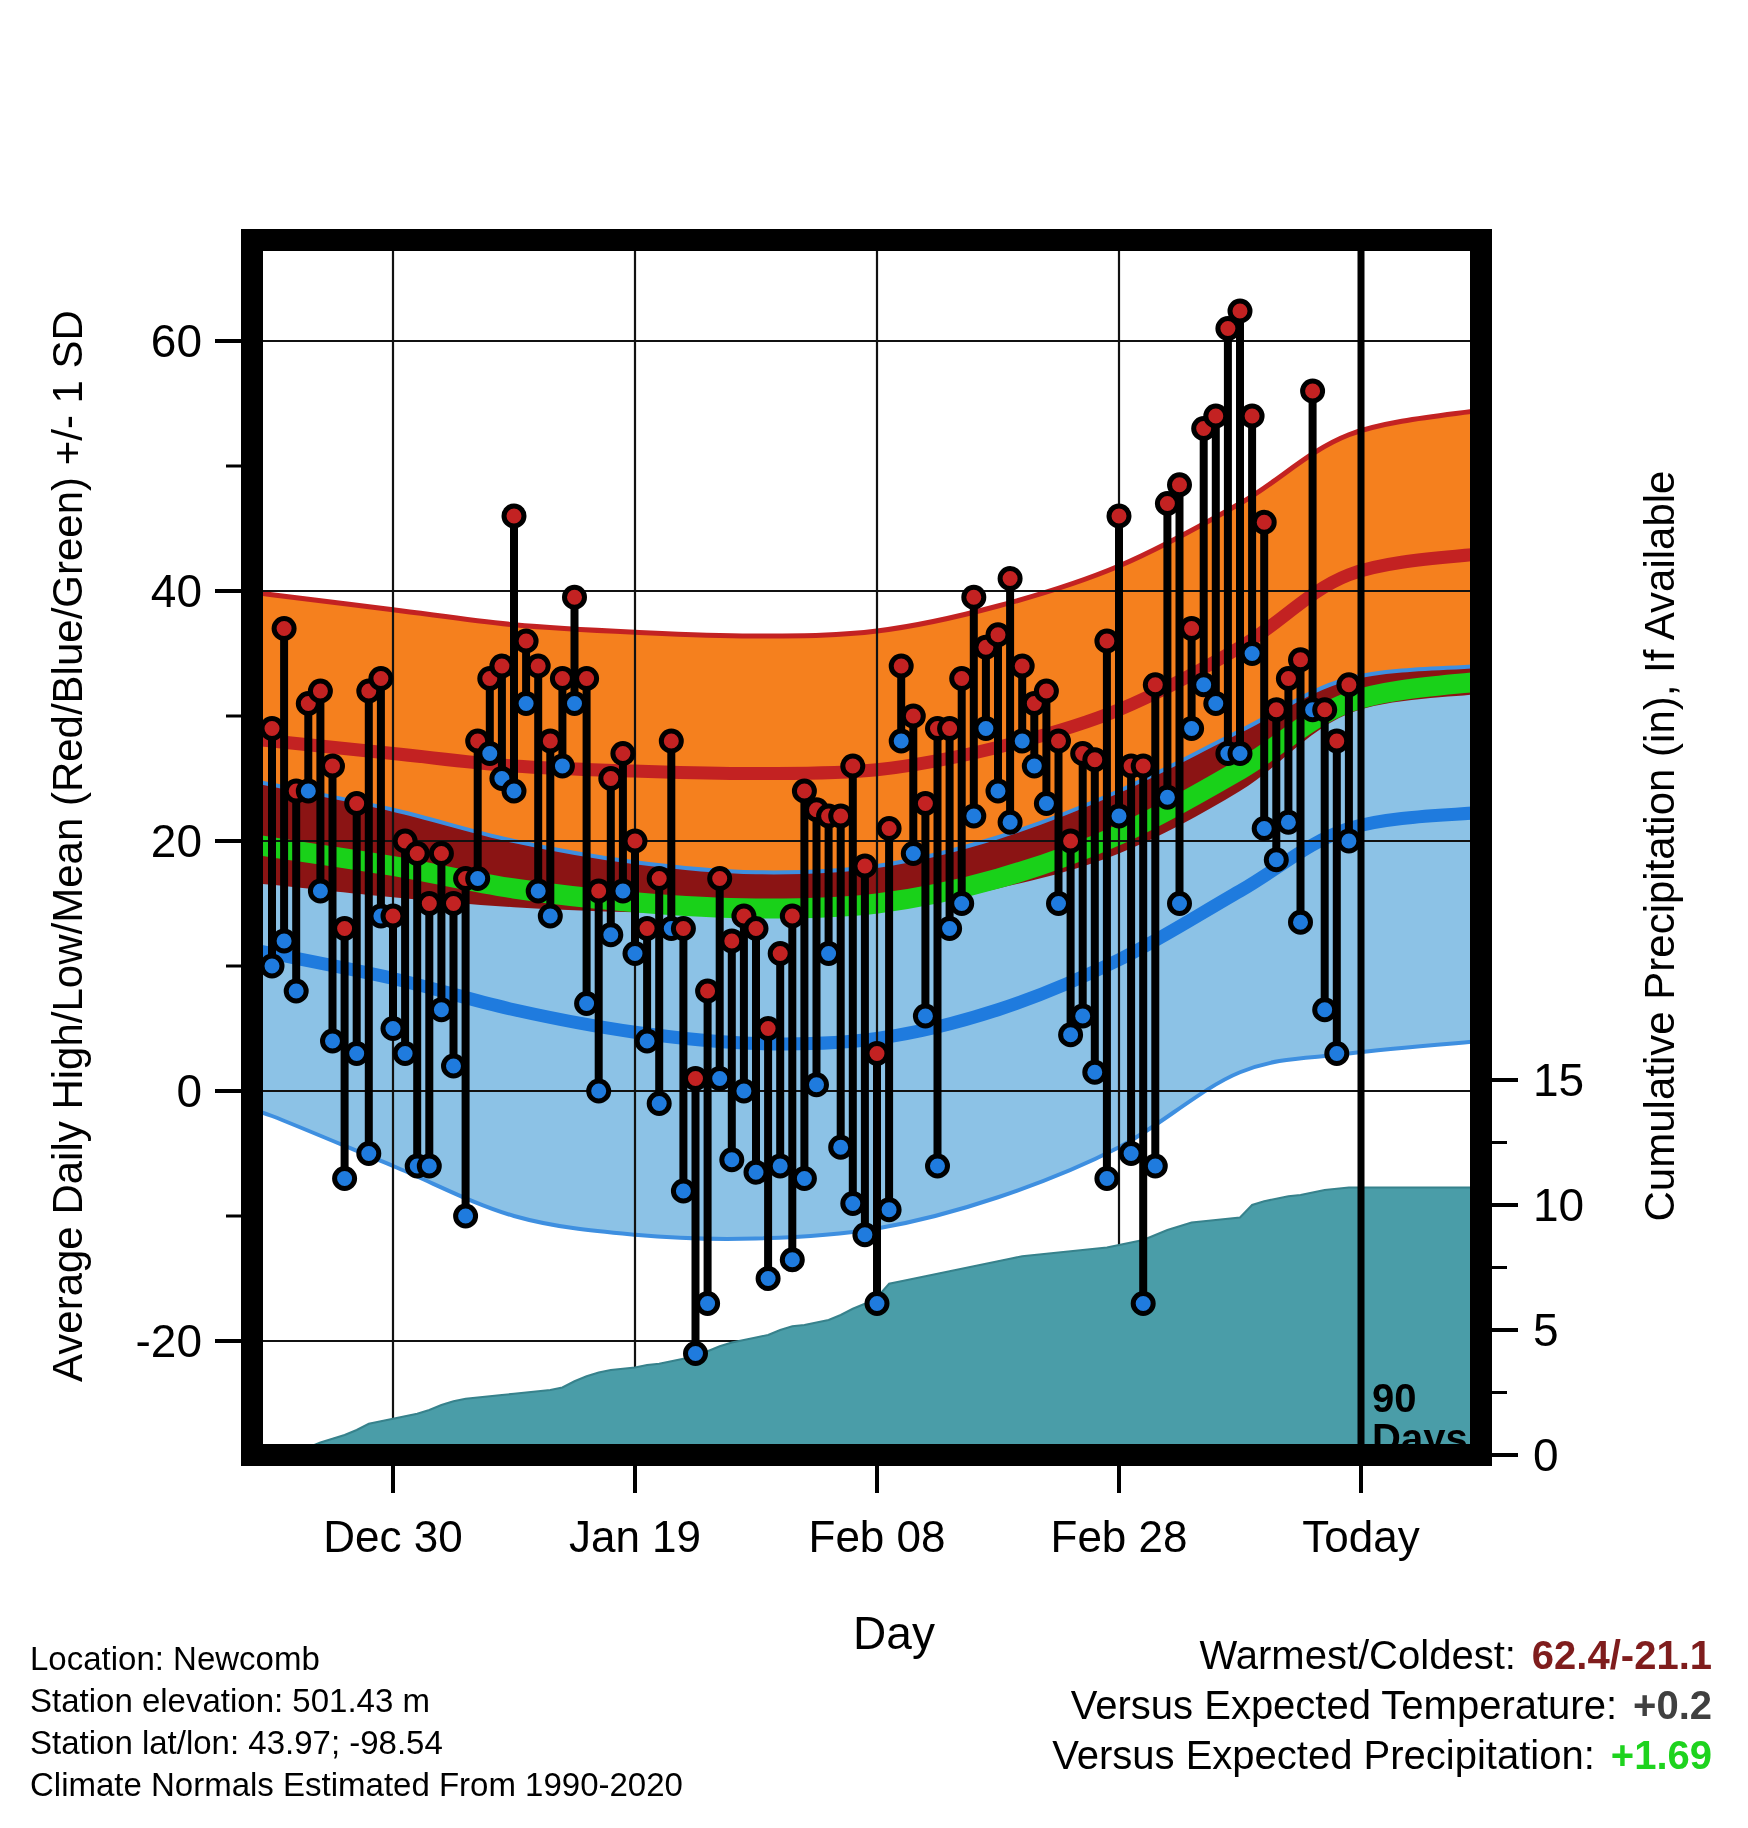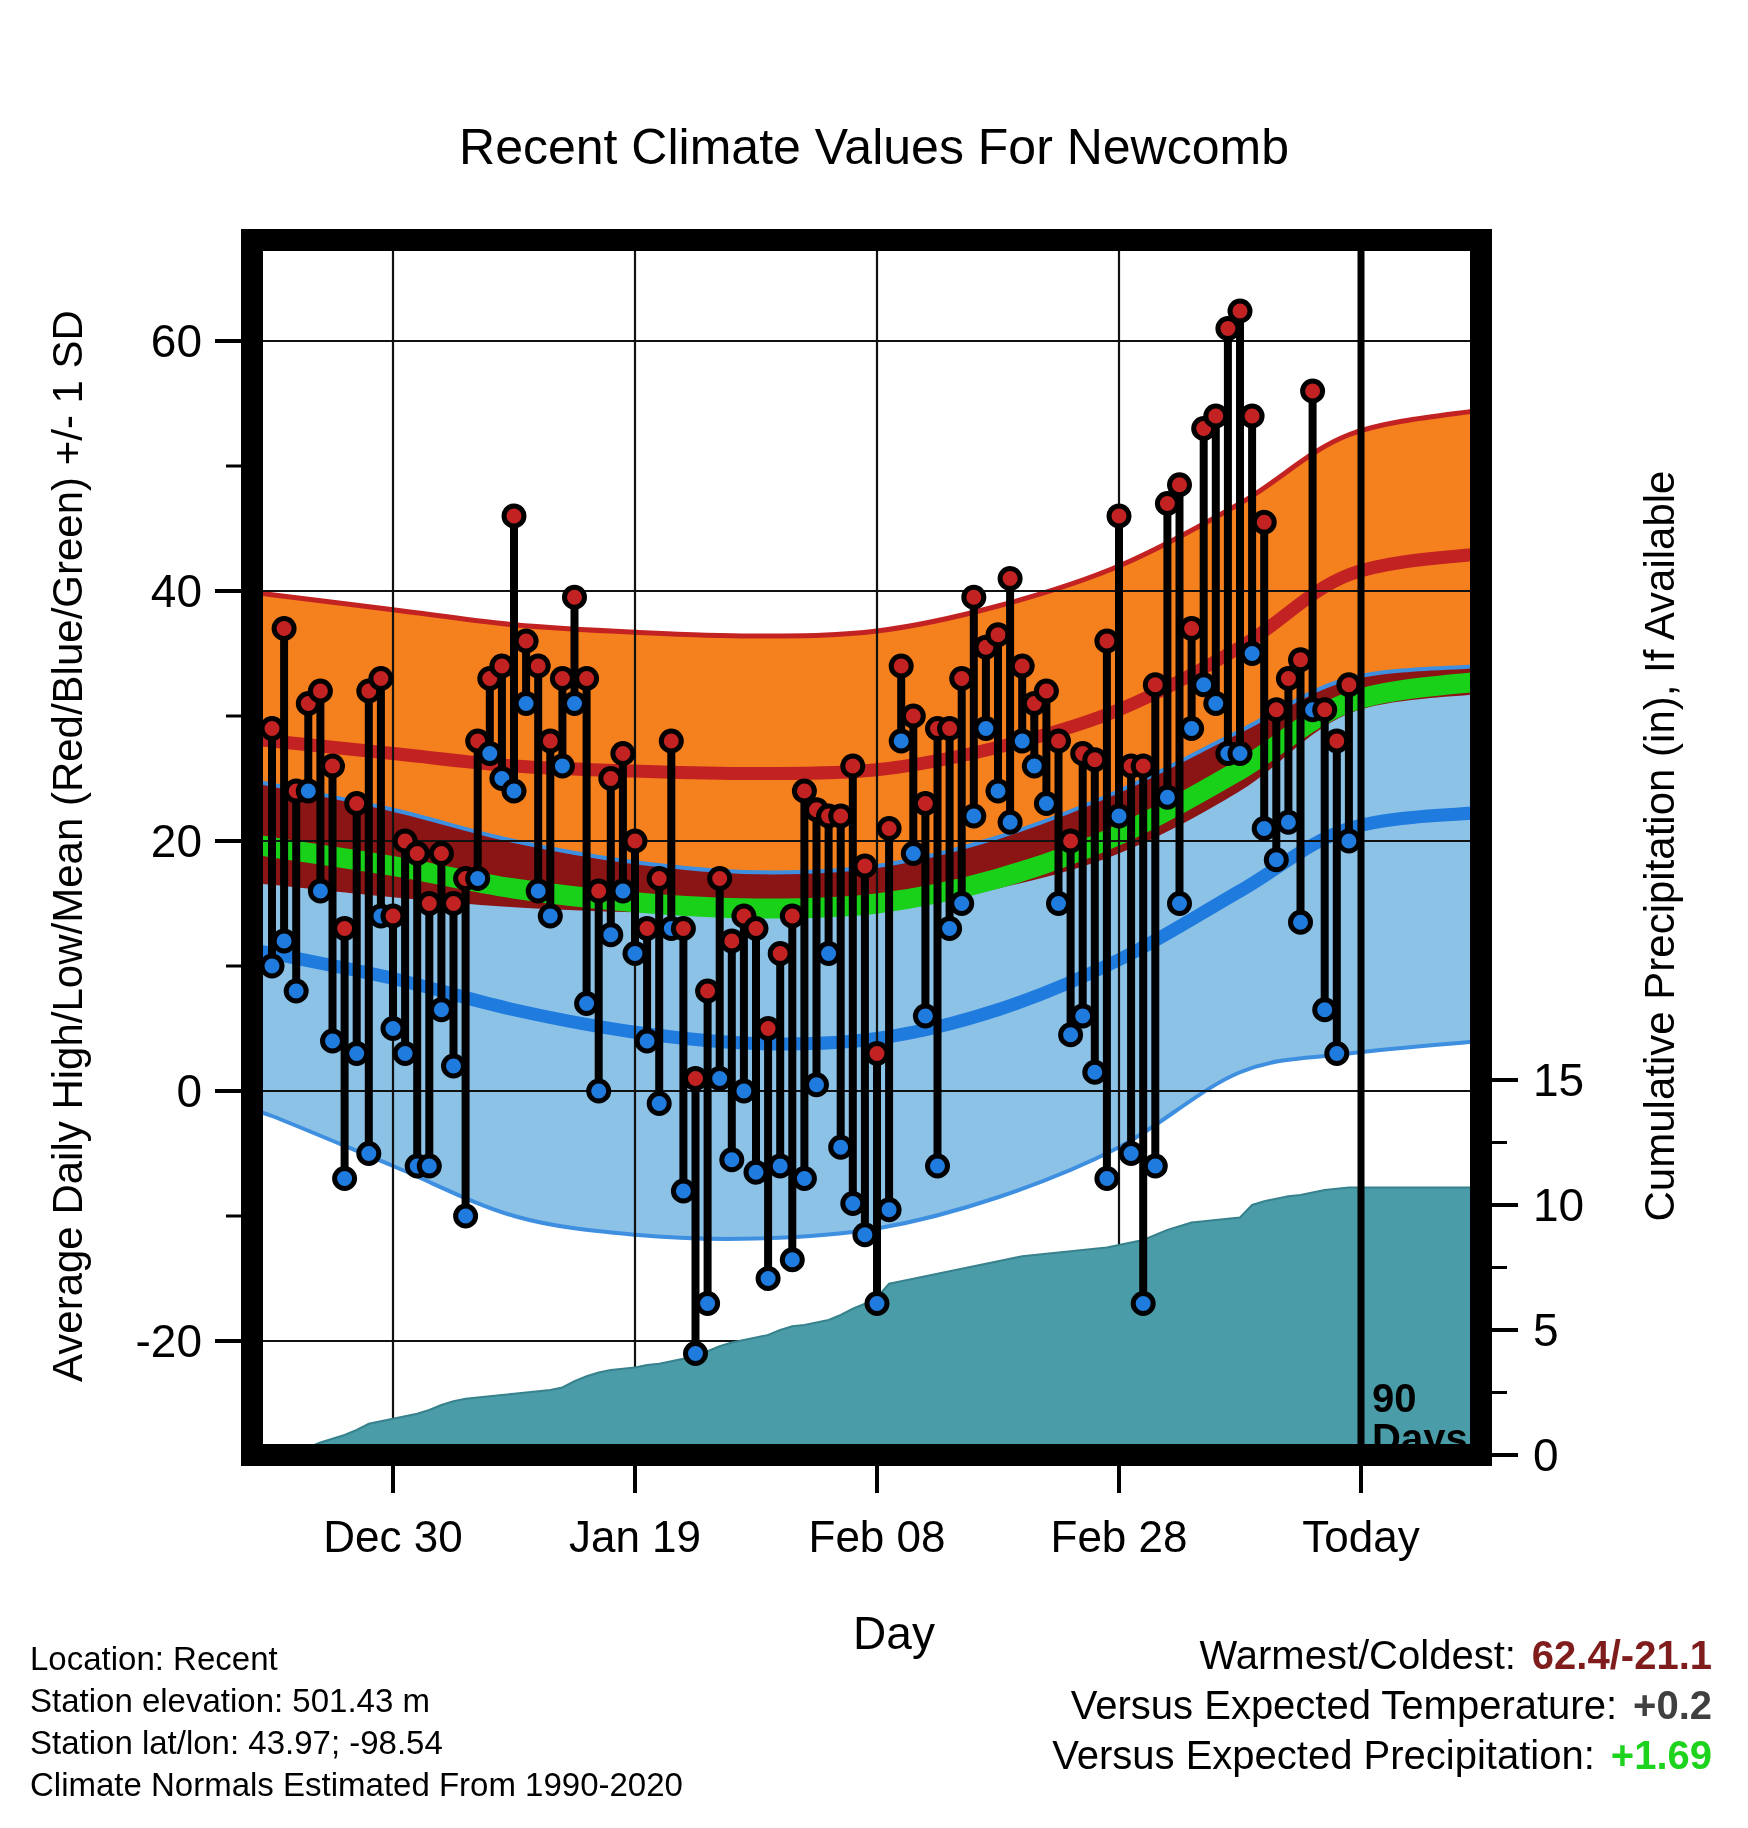--- a/index.html
+++ b/index.html
@@ -365,27 +365,26 @@
         <text x="635" y="1552" font-size="44" text-anchor="middle" font-family="Liberation Sans, sans-serif" fill="#000">Jan 19</text>
         <line x1="877" x2="877" y1="1466" y2="1493" stroke="#000" stroke-width="4"></line>
         <text x="877" y="1552" font-size="44" text-anchor="middle" font-family="Liberation Sans, sans-serif" fill="#000">Feb 08</text>
         <line x1="1119" x2="1119" y1="1466" y2="1493" stroke="#000" stroke-width="4"></line>
         <text x="1119" y="1552" font-size="44" text-anchor="middle" font-family="Liberation Sans, sans-serif" fill="#000">Feb 28</text>
         <line x1="1361" x2="1361" y1="1466" y2="1493" stroke="#000" stroke-width="4"></line>
         <text x="1361" y="1552" font-size="44" text-anchor="middle" font-family="Liberation Sans, sans-serif" fill="#000">Today</text>
       </g>
     </svg>
 
-  <div id="title" class="overlay">Recent Climate Values For Newcomb</div>
   <div id="ylabel-left" class="overlay">Average Daily High/Low/Mean (Red/Blue/Green) +/- 1 SD</div>
   <div id="ylabel-right" class="overlay">Cumulative Precipitation (in), If Available</div>
   <div id="xlabel" class="overlay">Day</div>
 
   <div id="footer-left" class="overlay">
-    <div>Location: Recent</div>
+    <div>Location: Newcomb</div>
     <div>Station elevation: 501.43 m</div>
     <div>Station lat/lon: 43.97; -98.54</div>
     <div>Climate Normals Estimated From 1990-2020</div>
   </div>
 
   <div id="footer-right" class="overlay">
     <div class="sum-row">
       <span>Warmest/Coldest:</span><span id="val-warmcold" class="sum-val">62.4/-21.1</span>
     </div>
     <div class="sum-row">

